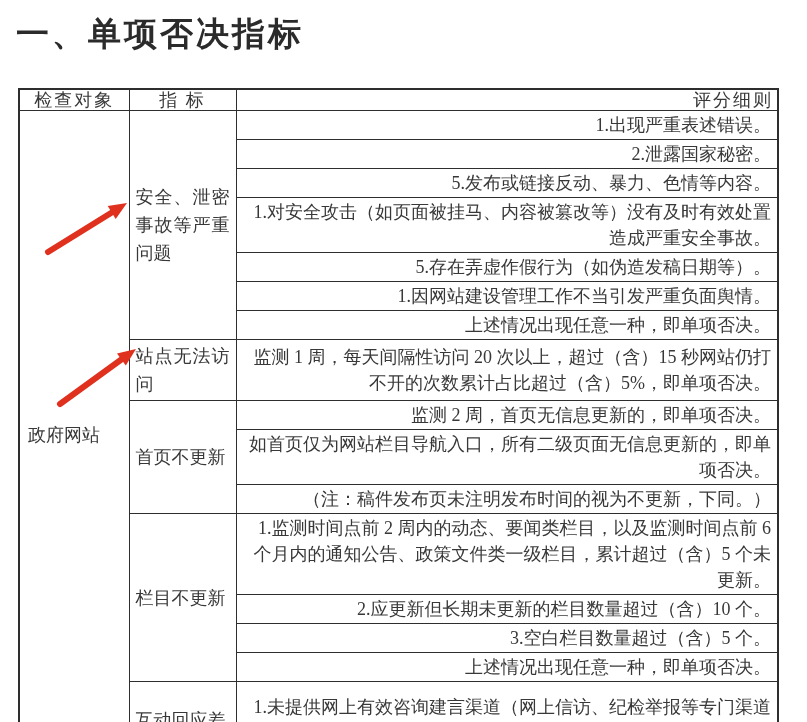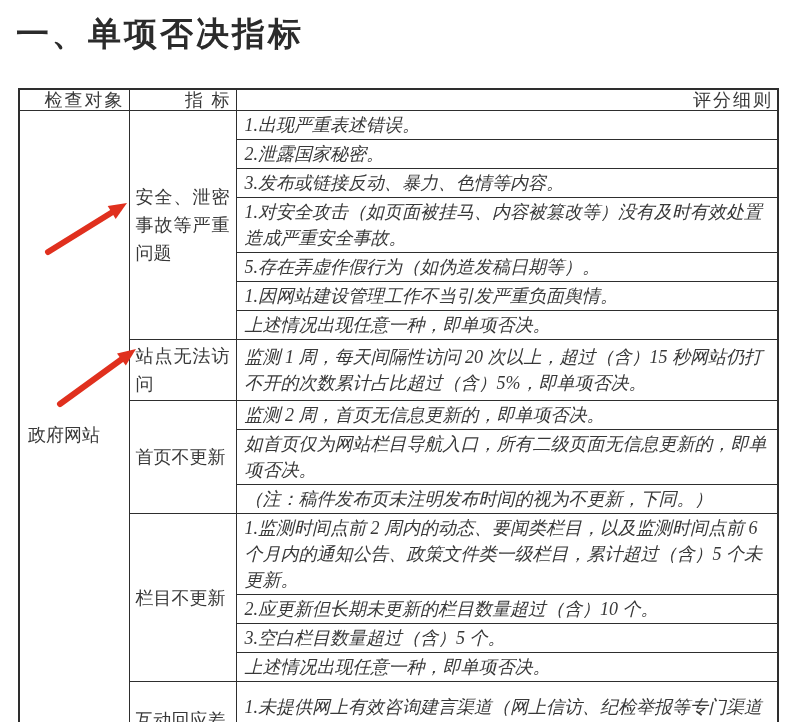--- a/index.html
+++ b/index.html
@@ -40,40 +40,39 @@
     font-weight: normal;
     vertical-align: middle;
     overflow: hidden;
   }
   table.veto th {
     height: 20px;
     line-height: 20px;
     padding: 0 4px;
     letter-spacing: 2px;
   }
-  th.h-object { text-align: right; margin-top: 18px; }
-  th.h-indicator { text-align: right; padding-left: 10px; letter-spacing: 8px; }
+  th.h-object { text-align: center; margin-top: 18px; }
+  th.h-indicator { text-align: center; padding-left: 10px; letter-spacing: 8px; }
   th.h-rules { text-align: right; }
   td.obj {
     text-align: justify;
     text-justify: inter-character;
     padding: 2px 8px;
     line-height: 26px;
   }
   td.ind {
     text-align: justify;
     text-justify: inter-character;
     padding: 2px 6px;
     line-height: 28px;
   }
   td.rule {
     padding: 1px 6px 1px 8px;
     line-height: 26px;
-    text-align: left;
-    font-style: italic;
+    text-align: right;
   }
   tr.tall td.rule, tr.tall td.ind { height: 72px; }
   svg.arrows {
     position: absolute;
     left: 0; top: 0;
     pointer-events: none;
   }
 </style>
 </head>
 <body style="background: rgb(255, 255, 255);">
@@ -96,21 +95,21 @@
   <tbody id="tbody">
       <tr>
         <td class="obj" rowspan="16">政府网站</td>
         <td class="ind" rowspan="7">安全、泄密事故等严重问题</td>
         <td class="rule">1.出现严重表述错误。</td>
       </tr>
       <tr>
         <td class="rule">2.泄露国家秘密。</td>
       </tr>
       <tr>
-        <td class="rule">3.发布或链接反动、暴力、色情等内容。</td>
+        <td class="rule">5.发布或链接反动、暴力、色情等内容。</td>
       </tr>
       <tr>
         <td class="rule">1.对安全攻击（如页面被挂马、内容被篡改等）没有及时有效处置造成严重安全事故。</td>
       </tr>
       <tr>
         <td class="rule">5.存在弄虚作假行为（如伪造发稿日期等）。</td>
       </tr>
       <tr>
         <td class="rule">1.因网站建设管理工作不当引发严重负面舆情。</td>
       </tr>

